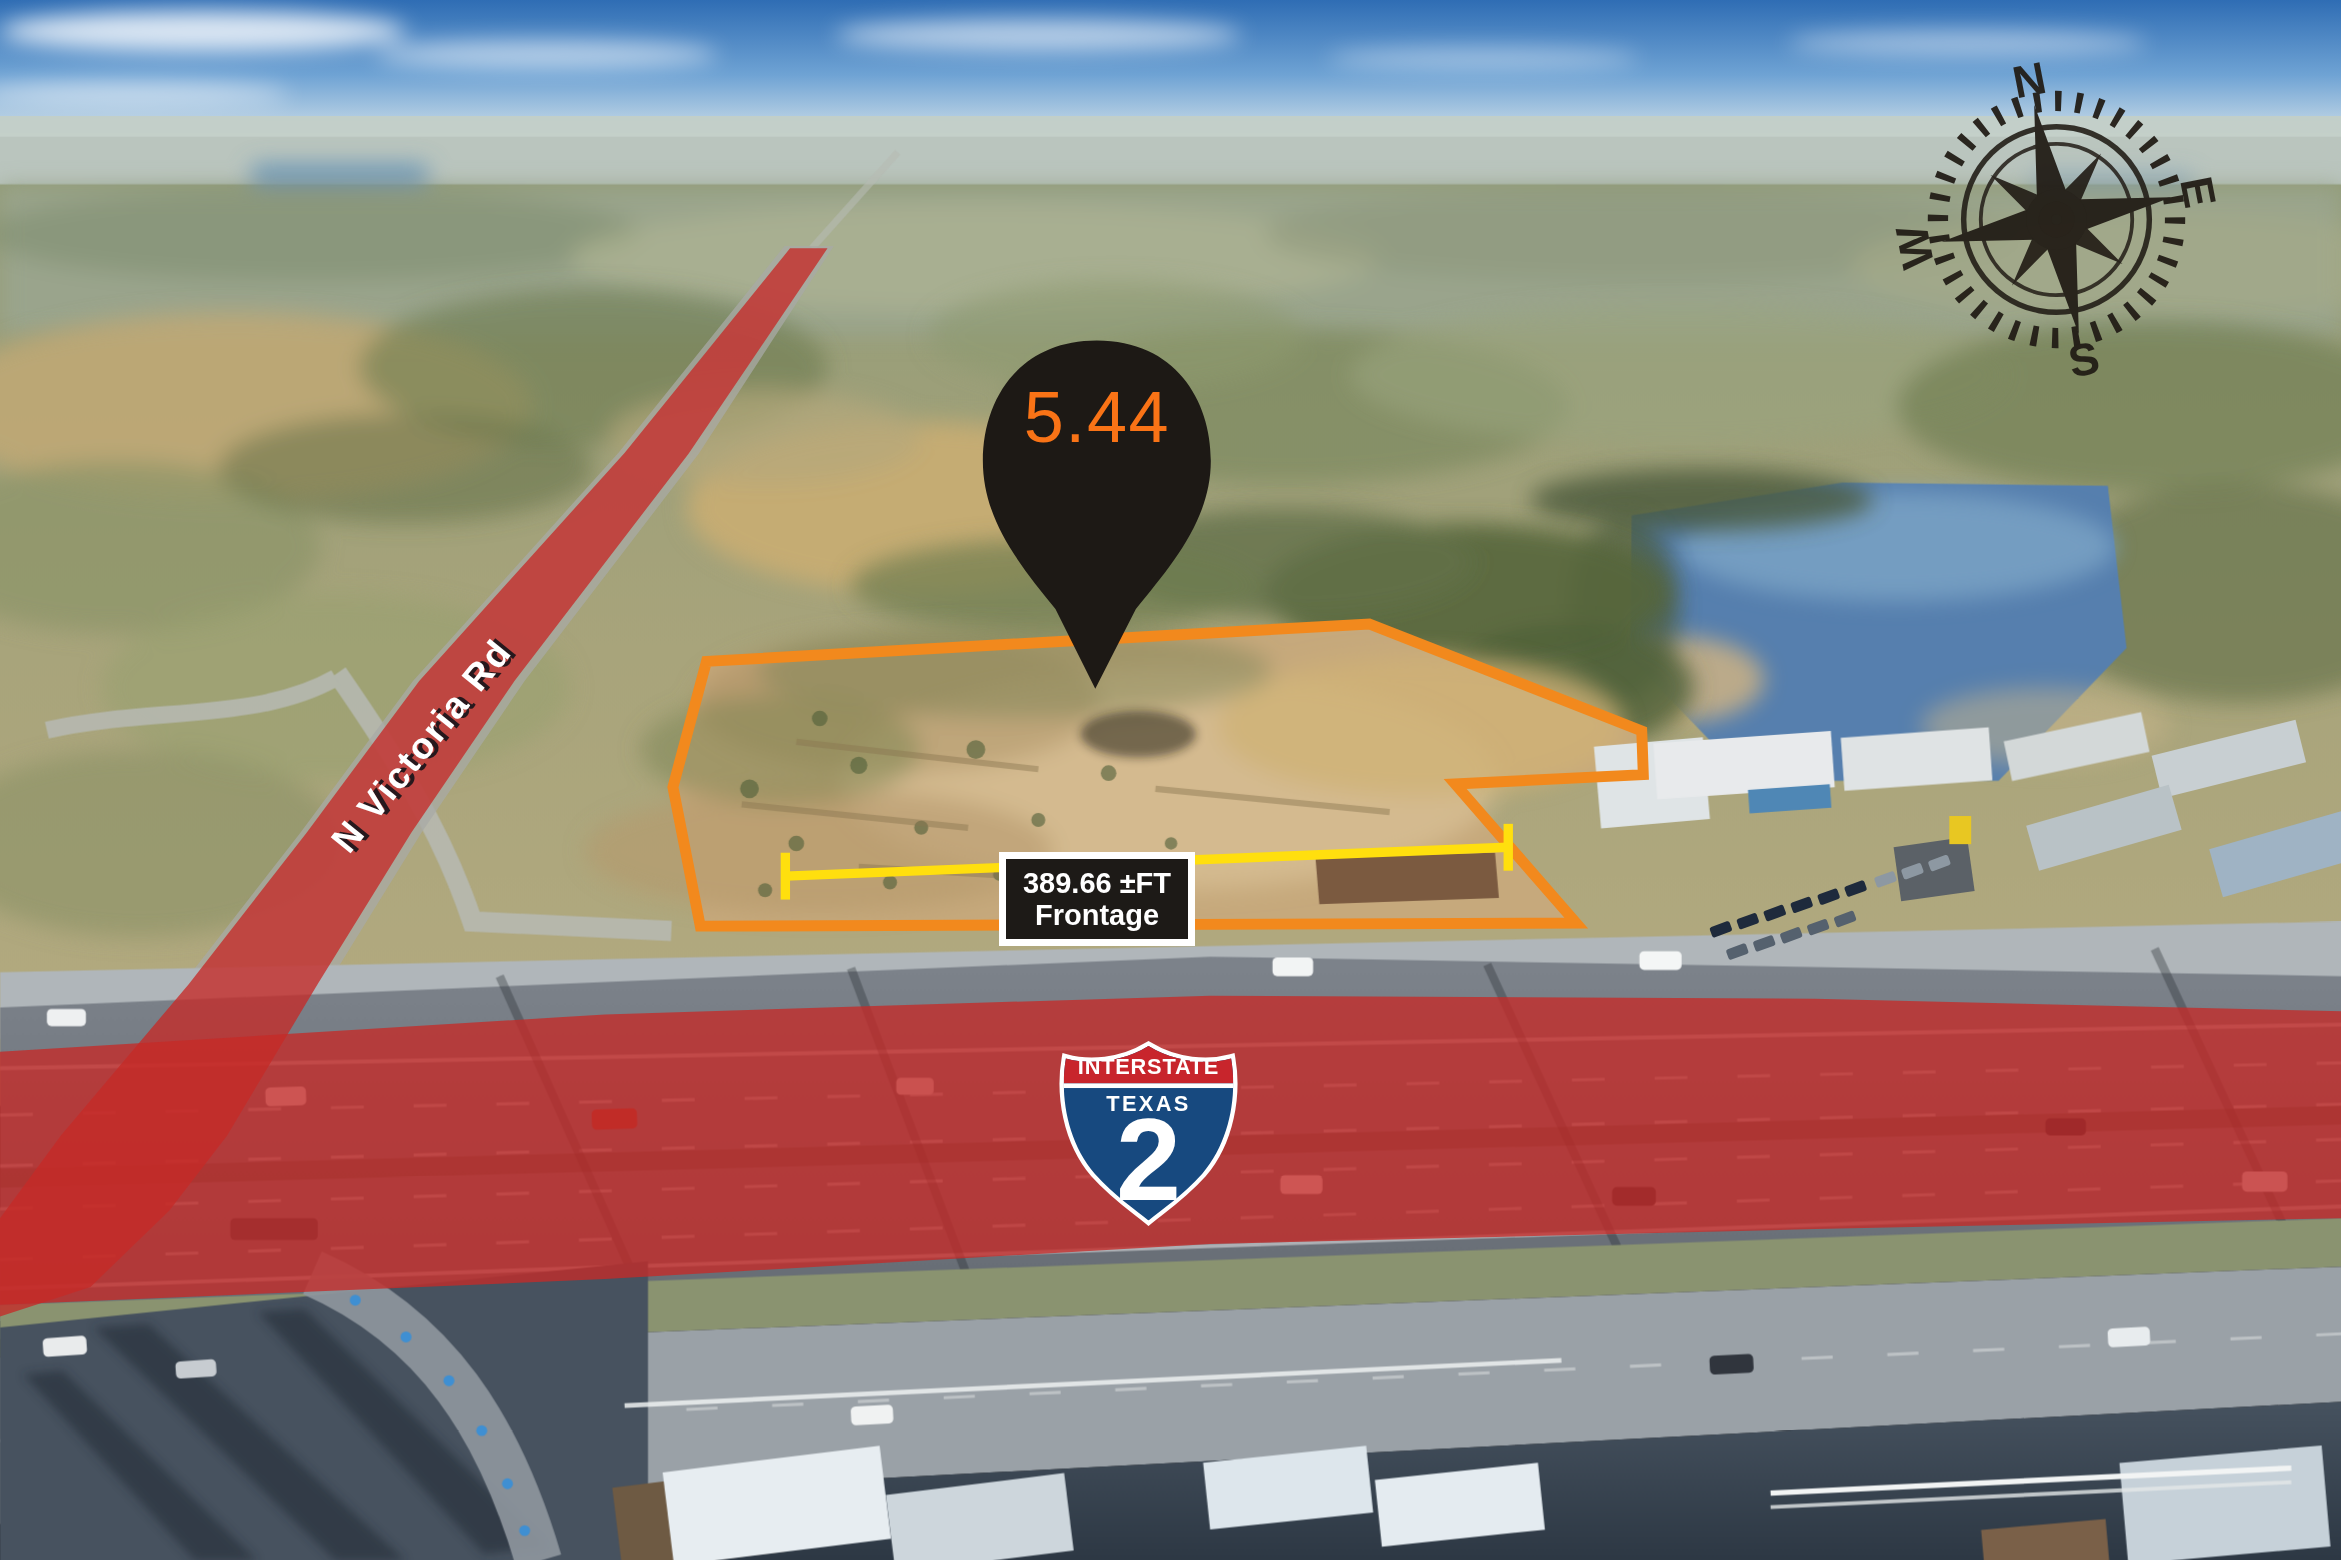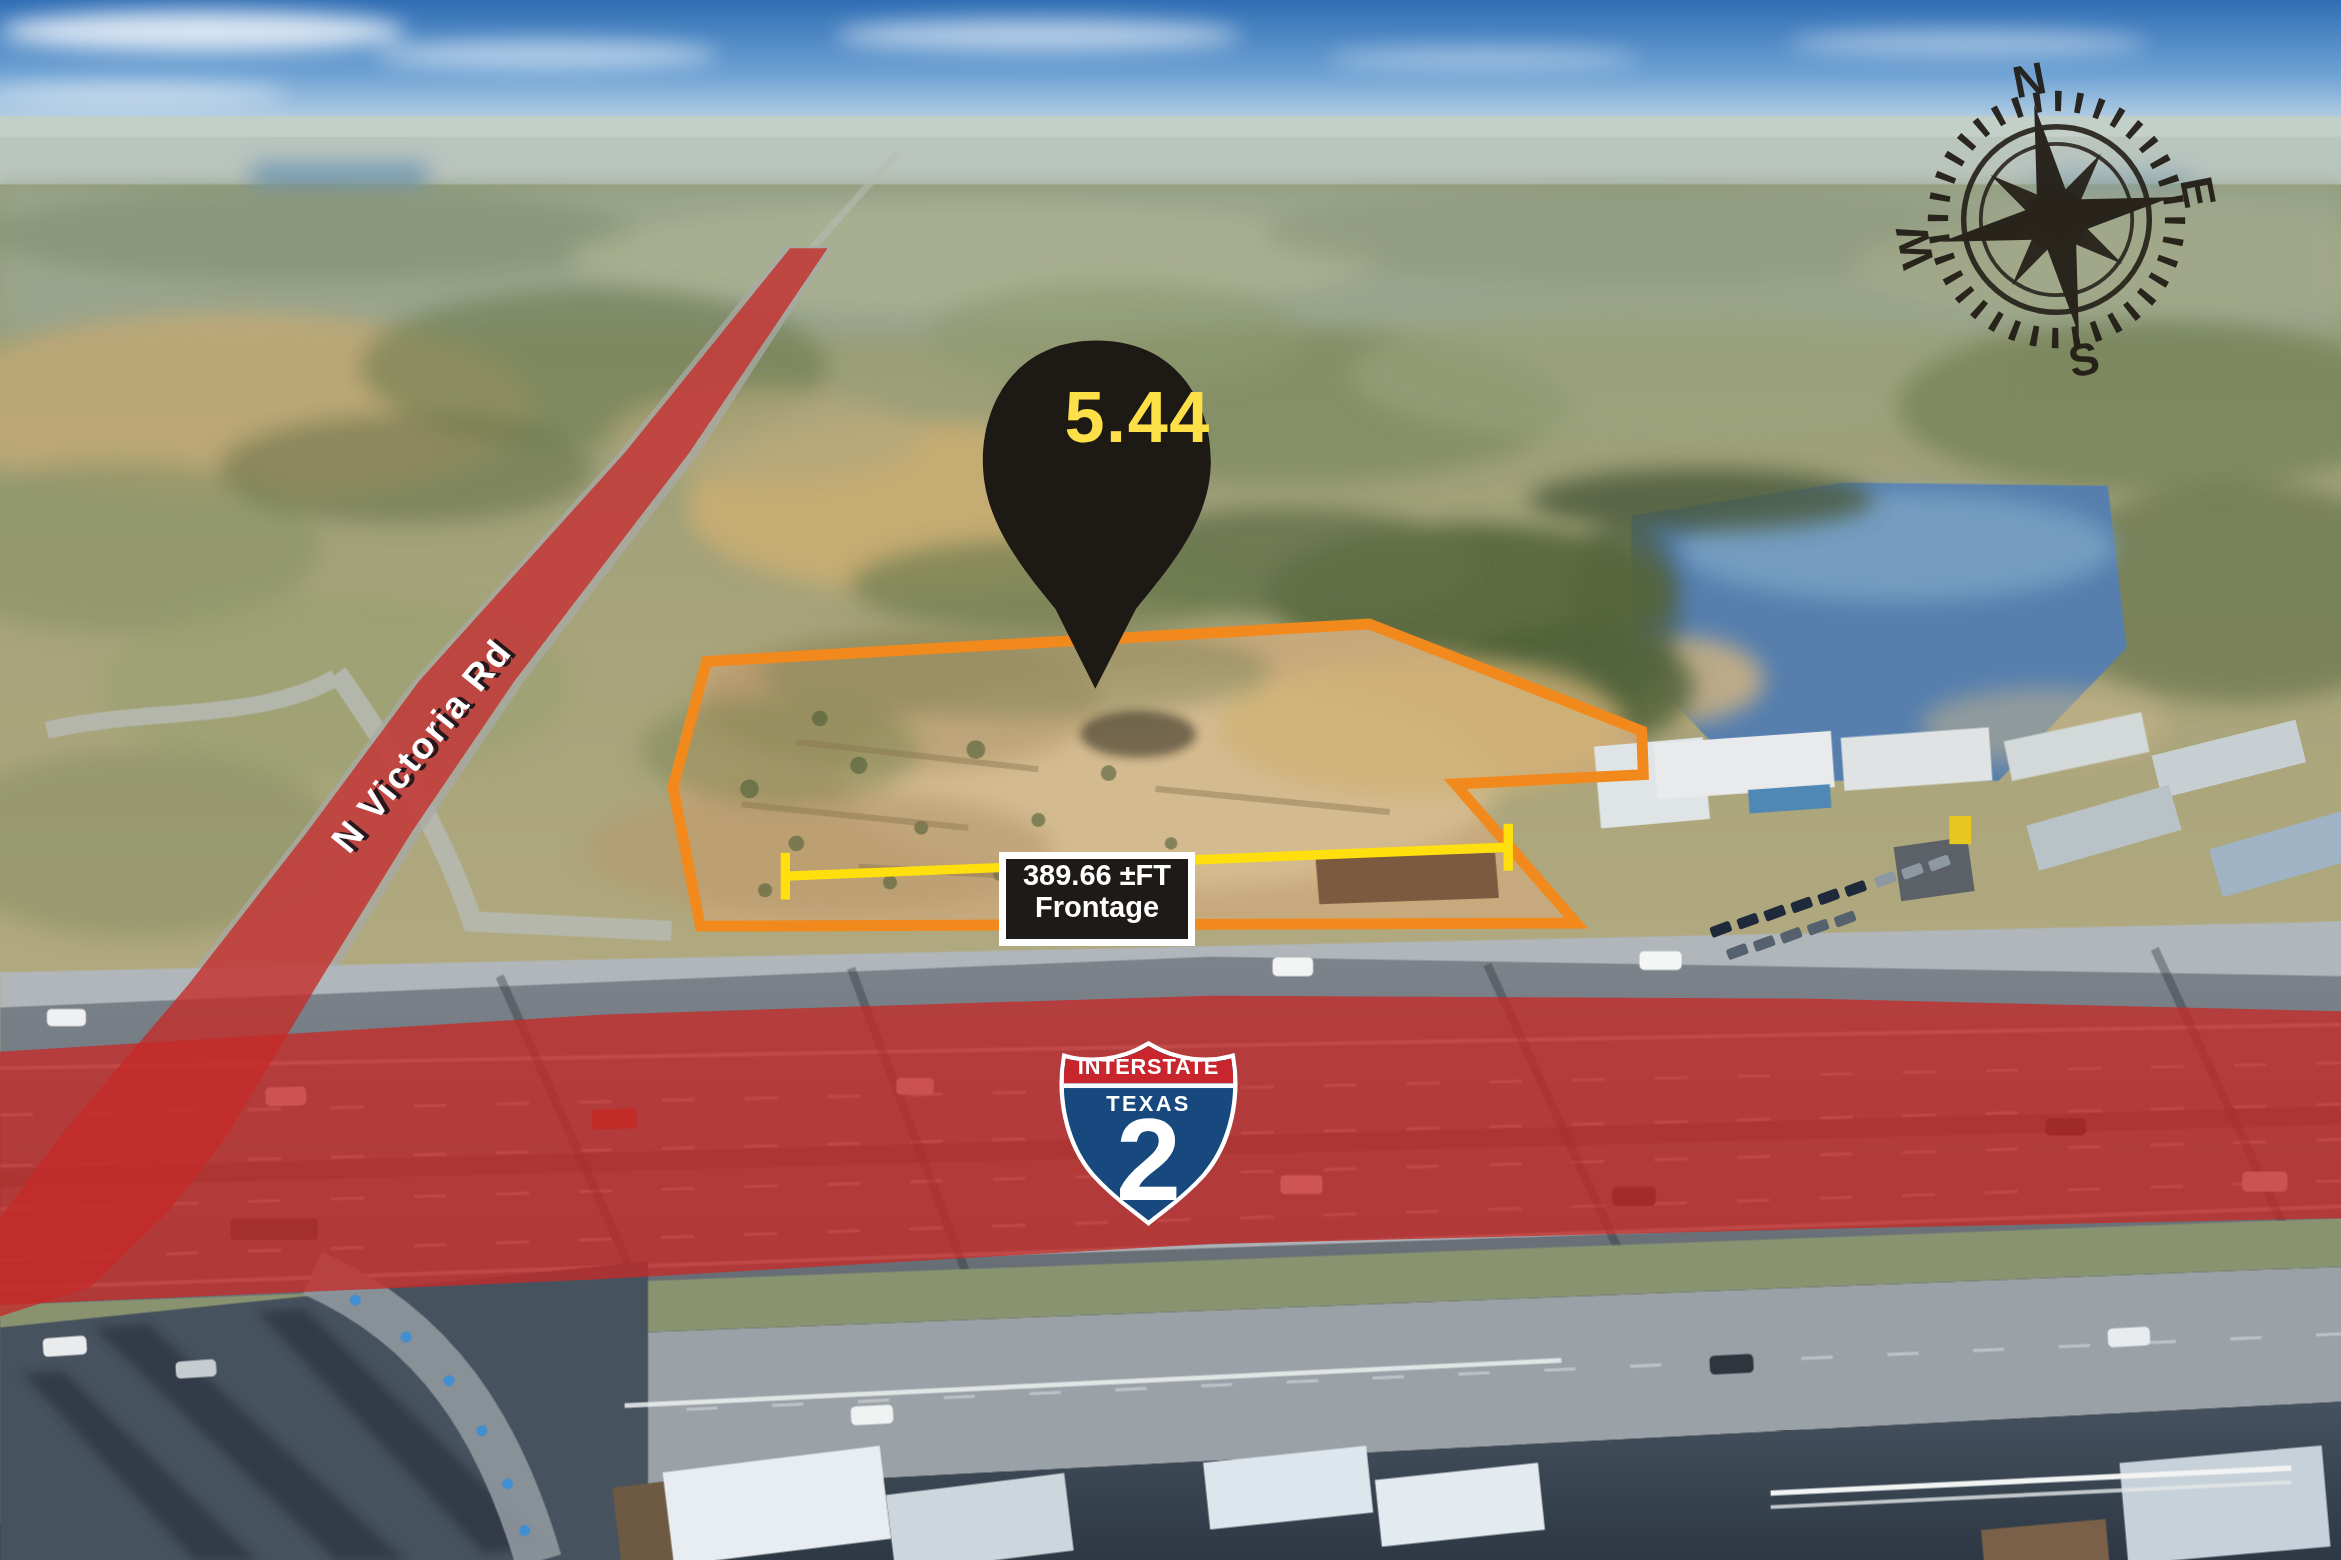--- a/index.html
+++ b/index.html
@@ -1,24 +1,24 @@
 <!DOCTYPE html>
 <html style="font-size:12.5px"><head>
 <meta charset="utf-8">
 <style>
   html,body{margin:0;padding:0;background:#222;}
   .stage{position:relative;width:2342px;height:1561px;overflow:hidden;
          font-family:"Liberation Sans","DejaVu Sans",sans-serif;}
   .stage svg{position:absolute;left:0;top:0;}
   
-  .pin-text{position:absolute;left:983px;top:384px;width:228px;text-align:right;
-            color:#fde047;font-weight:700;font-size:72px;line-height:.92;letter-spacing:1.6px;}
+  .pin-text{position:absolute;left:983px;top:384px;width:228px;text-align:center;
+            color:#f97316;font-weight:400;font-size:72px;line-height:.92;letter-spacing:1.6px;}
   .frontage-box{position:absolute;left:999px;top:852px;width:196px;height:94px;
             background:#1d1a17;border:7px solid #fff;box-sizing:border-box;
-            display:flex;flex-direction:column;align-items:center;justify-content:flex-start;
+            display:flex;flex-direction:column;align-items:center;justify-content:center;
             color:#fff;font-weight:800;font-size:29px;line-height:1.12;white-space:nowrap;}
   .victoria-label{position:absolute;left:422px;top:746px;transform:translate(-50%,-50%) rotate(-51deg);
             color:#fff;font-weight:900;font-size:37px;letter-spacing:2.3px;white-space:nowrap;
             text-shadow:3.9px 3.9px 0 rgba(22,20,26,.9);}
   .disclaimer{position:absolute;left:70px;top:1422px;color:#fff;font-weight:800;font-size:38px;
             letter-spacing:0.4px;white-space:nowrap;
             text-shadow:4.7px 4.7px 0 #000,-1.6px -1.6px 0 #000,1.6px -1.6px 0 #000,-1.6px 1.6px 0 #000,1.6px 1.6px 0 #000;}
   .shield-wrap{position:absolute;left:1055px;top:1035px;}
   .compass-wrap{position:absolute;left:1881px;top:44px;opacity:.94;}
 </style>

